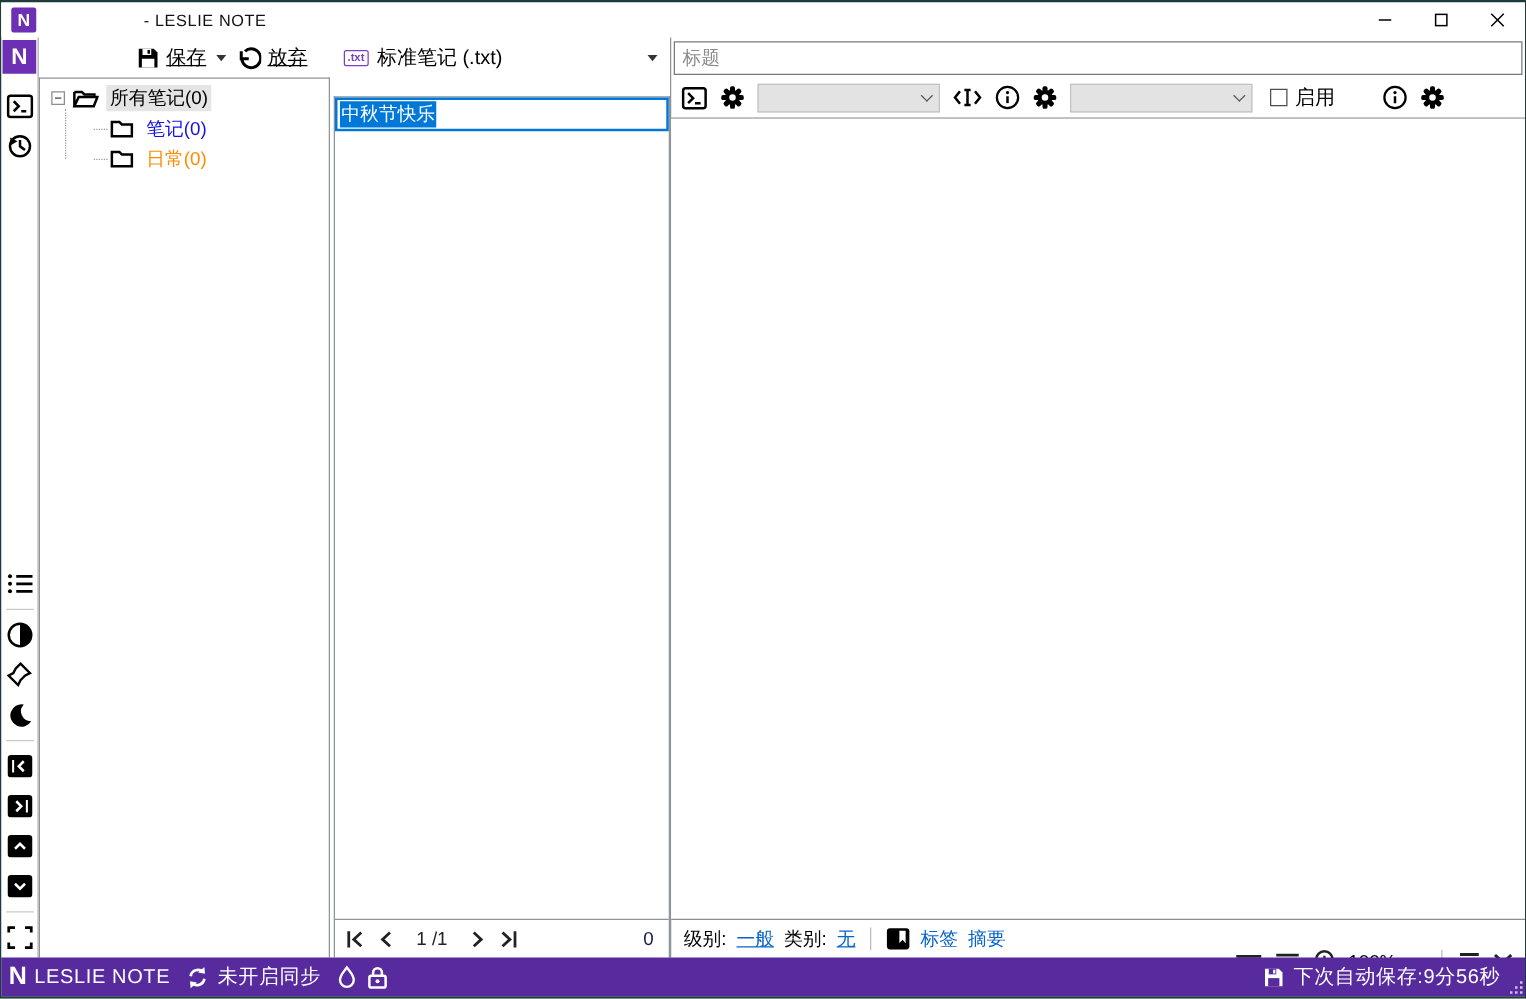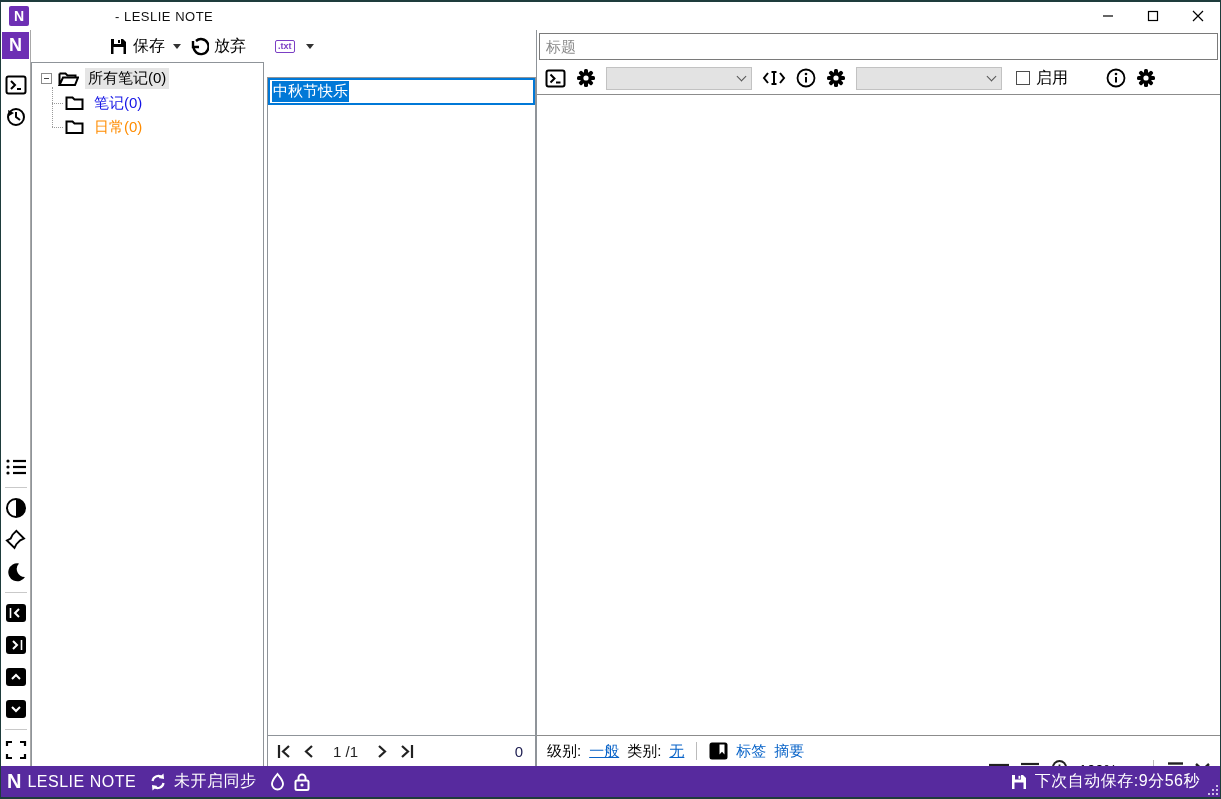--- a/index.html
+++ b/index.html
@@ -24,35 +24,35 @@
   .side-sep { width:22px; border-top:1px solid #c9c9c9; margin:4px 0; }
   .side-spacer { flex:1 1 auto; }
 
   
   .col { display:flex; flex-direction:column; min-height:0; }
   .tree-col { width:236px; flex:0 0 auto; }
   .list-col { width:269px; flex:0 0 auto;justify-content:center; }
   .edit-col { flex:1 1 auto; border-left:1px solid #8f9499; }
 
   
-  .tb-row { height:32px; flex:0 0 auto; display:flex; align-items:center; padding-left:78px; gap:4px; }
+  .tb-row { height:32px; flex:0 0 auto; display:flex; align-items:center; padding-left:78px; gap:4px;text-decoration:underline; }
   .tb-label { font-size:16px; color:#000; }
   .caret { width:0; height:0; border-left:4px solid transparent; border-right:4px solid transparent; border-top:5px solid #333; margin:0 4px; }
   .tb-btn { display:flex; align-items:center; gap:5px; }
 
   
   .tree-panel { flex:1 1 auto; border:1px solid #8f9499; border-bottom:none; margin-right:3px; background:#fff; padding-top:3px; overflow:hidden; }
   .tree-root-row { display:flex; align-items:center; height:25px; padding-left:9px; gap:6px; }
   .expander { width:11px; height:11px; border:1px solid #8c8c8c; background:#fff; position:relative; flex:0 0 auto; }
   .expander::after { content:""; position:absolute; left:2px; right:2px; top:4px; border-top:1px solid #444; }
   .tree-label { font-size:15px; padding:1px 3px; }
   .tree-label.selected { background:#e5e5e5; color:#000; }
   .tree-children { position:relative; }
   .tree-children::before { content:""; position:absolute; left:20px; top:-4px; bottom:12px; border-left:1px dotted #9a9a9a; }
-  .tree-child-row { display:flex; align-items:center; height:24px; padding-left:33px; gap:7px; position:relative; }
+  .tree-child-row { display:flex; align-items:center; height:24px; padding-left:33px; gap:7px; position:relative;margin-left:23px; }
   .tree-child-row::before { content:""; position:absolute; left:20px; top:12px; width:11px; border-top:1px dotted #9a9a9a; }
 
   
   .list-header { height:32px; flex:0 0 auto; display:flex; align-items:center; padding:0 6px 0 8px; gap:7px; }
   .txt-badge { border:1px solid #7b3fc4; color:#7b3fc4; font-size:9px; font-weight:bold; padding:1px 2px; border-radius:2px; line-height:1; }
   .list-type { font-size:16px; color:#000; flex:1 1 auto; }
   .list-panel { flex:1 1 auto; border:1px solid #8f9499; border-bottom:none; display:flex; flex-direction:column; background:#fff; min-height:0;margin-top:15px; }
   .list-items { flex:1 1 auto; }
   .note-edit { height:27px; border:2px solid #0078d7; display:flex; align-items:center; padding:0 2px; }
   .note-edit .sel { background:#0078d7; color:#fff; font-size:15px; padding:1px 1px; }
@@ -241,20 +241,21 @@
               </svg>
             <span class="tree-label" style="color: rgb(255, 140, 0);">日常(0)</span>
           </div>
         </div>
       </div>
     </div>
 
     <div class="col list-col">
       <div class="list-header">
         <span class="txt-badge">.txt</span>
+        <span class="list-type">标准笔记 (.txt)</span>
         <div class="caret"></div>
       </div>
       <div class="list-panel">
         <div class="list-items">
           <div class="note-edit">
             <span class="sel">中秋节快乐</span>
           </div>
         </div>
         <div class="pagebar">
           <div class="pg-btn">

